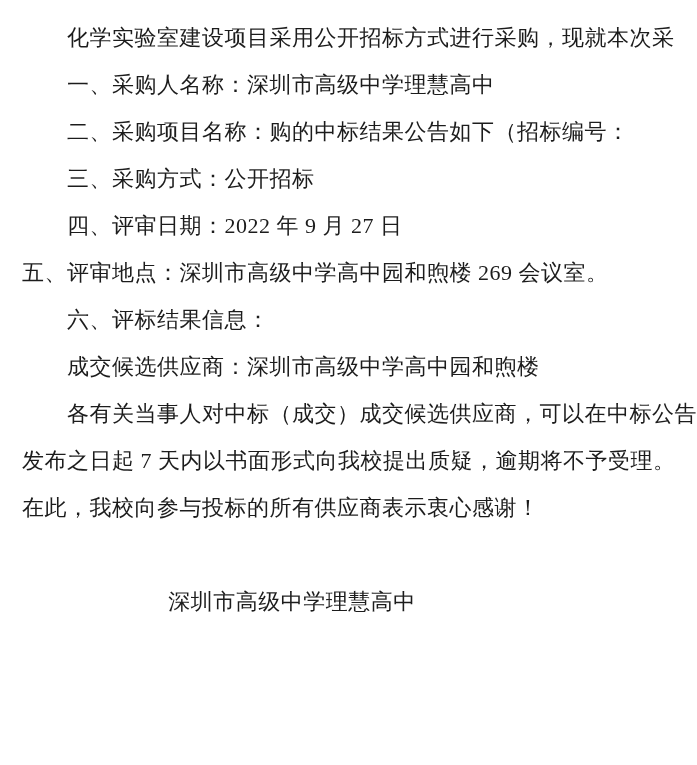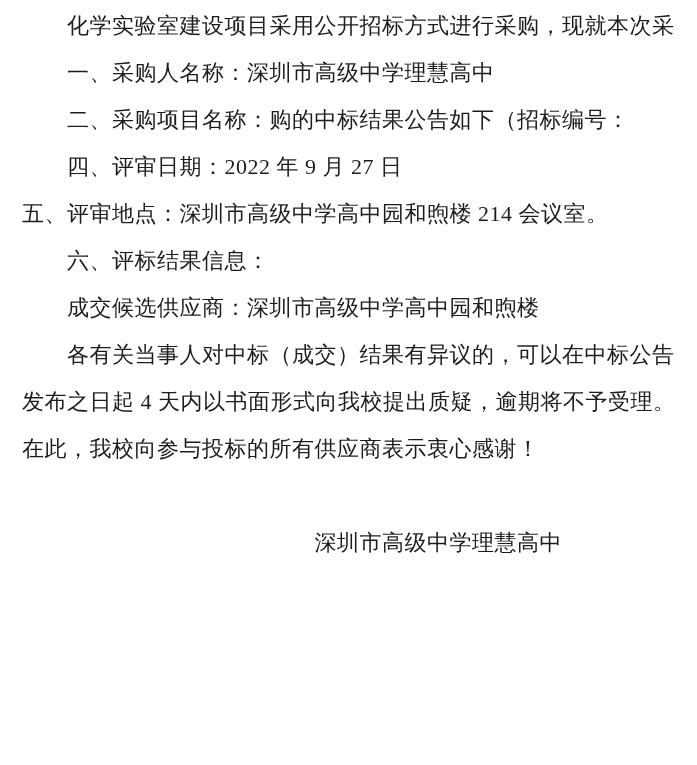--- a/index.html
+++ b/index.html
@@ -12,52 +12,53 @@
     height: 765px;
     overflow: hidden;
     font-family: "Liberation Serif", "DejaVu Serif", serif;
     font-size: 22px;
     color: #1c1c1c;
   }
   .page {
     box-sizing: border-box;
     width: 609px;
     height: 765px;
-    padding: 2px 30px 0 22px;
+    padding: 14px 30px 0 22px;
   }
   .line {
     height: 47px;
     line-height: 47px;
     letter-spacing: 0.5px;
     white-space: pre;
     overflow: visible;
   }
   .indent {
     text-indent: 45px;
   }
   .blank {
     height: 47px;
   }
   .right {
-    text-align: right;
+    text-align: center;
     padding-right: 17px;
   }
   .date-line {
     margin-top: 7px;
   }
 </style>
 </head>
 <body>
 
 <div class="page">
   <div class="line indent">化学实验室建设项目采用公开招标方式进行采购，现就本次采</div>
   <div class="line indent">一、采购人名称：深圳市高级中学理慧高中</div>
   <div class="line indent">二、采购项目名称：购的中标结果公告如下（招标编号：</div>
+  <div class="line indent">三、采购方式：公开招标</div>
   <div class="line indent">四、评审日期：2022 年 9 月 27 日</div>
-  <div class="line">五、评审地点：深圳市高级中学高中园和煦楼 214 会议室。</div>
+  <div class="line">五、评审地点：深圳市高级中学高中园和煦楼 269 会议室。</div>
   <div class="line indent">六、评标结果信息：</div>
   <div class="line indent">成交候选供应商：深圳市高级中学高中园和煦楼</div>
-  <div class="line indent">各有关当事人对中标（成交）结果有异议的，可以在中标公告</div>
-  <div class="line">发布之日起 4 天内以书面形式向我校提出质疑，逾期将不予受理。</div>
+  <div class="line indent">各有关当事人对中标（成交）成交候选供应商，可以在中标公告</div>
+  <div class="line">发布之日起 7 天内以书面形式向我校提出质疑，逾期将不予受理。</div>
   <div class="line">在此，我校向参与投标的所有供应商表示衷心感谢！</div>
   <div class="line blank"></div>
   <div class="line right">深圳市高级中学理慧高中</div>
 </div>
 
 </body></html>

